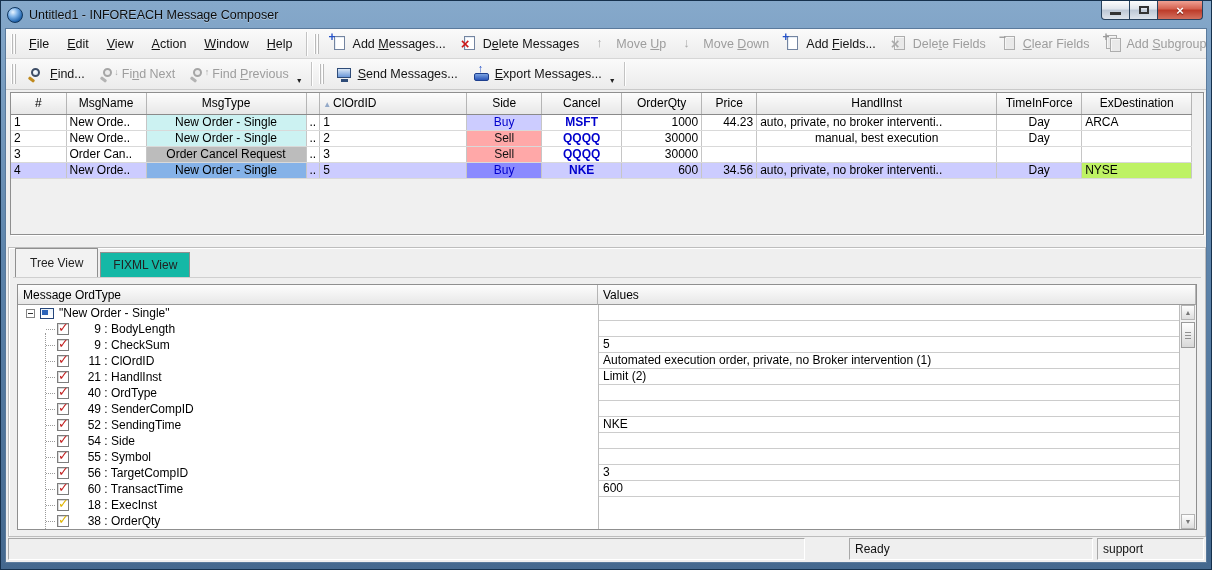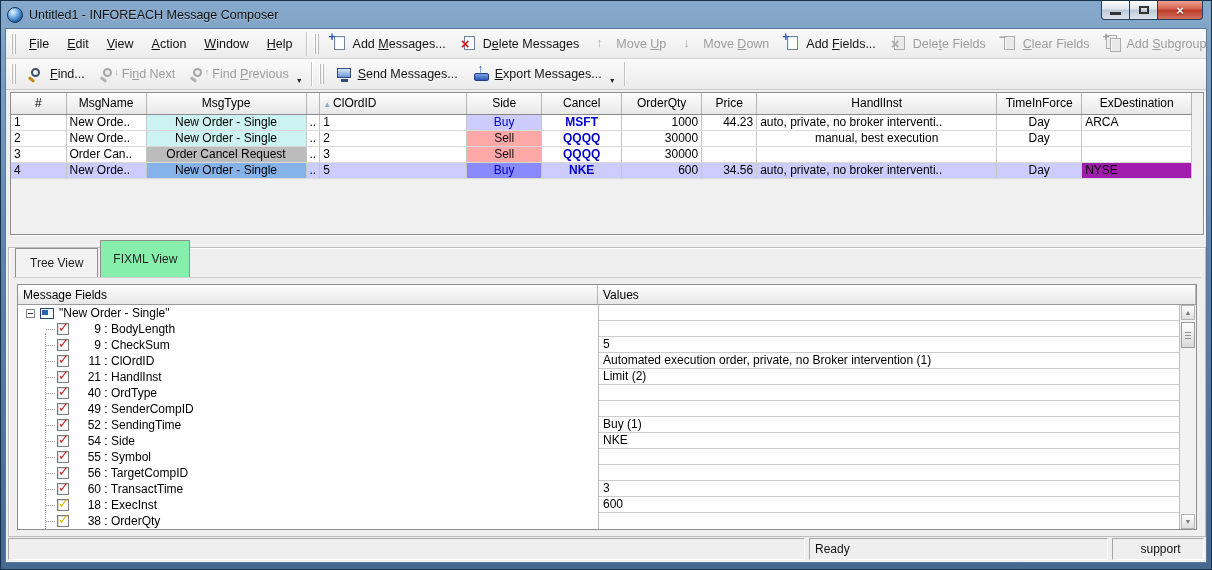--- a/index.html
+++ b/index.html
@@ -79,21 +79,21 @@
   table.msgs td{height:16px;padding:0 3px;border-right:1px solid #c6c6c6;border-bottom:1px solid #d9d9d9;
      overflow:hidden;white-space:nowrap;background:#fff;line-height:15px;}
   .sort-icon{font-size:8px;color:#93a9c8;margin-right:2px;}
   .al{text-align:left;}.ac{text-align:center;}.ar{text-align:right;}
   .sym{font-weight:bold;}
 
   
   .lower-panel{position:absolute;left:2px;top:218px;width:1198px;height:290px;background:#efefef;
      border:1px solid #bdbdbd;box-shadow:inset 1px 1px 0 #fff;text-decoration:underline;}
   .tab-strip{position:absolute;left:6px;top:3px;height:26px;display:flex;align-items:flex-end;}
-  .tab{font-size:12px;padding:11px 12px;border:1px solid #8f8f8f;border-bottom:none;background:#86efac;
+  .tab{font-size:12px;padding:5px 12px;border:1px solid #8f8f8f;border-bottom:none;background:#14b8a6;
        color:#222;position:relative;margin-right:2px;}
   .tab.active{background:#f2f2f2;padding:7px 14px;z-index:3;border-radius:1px 1px 0 0;}
   .tab-content-line{position:absolute;left:4px;right:4px;top:29px;border-top:1px solid #cfcfcf;}
   .tree-panel{position:absolute;left:8px;right:8px;top:36px;bottom:6px;background:#fff;border:1px solid #8f8f8f;overflow:hidden;}
   .tree-header{display:flex;height:20px;}
   .th-cell{font-size:12px;background:linear-gradient(#fdfdfd,#e7e7e7);border-bottom:1px solid #9a9a9a;
      border-right:1px solid #b5b5b5;padding:3px 0 0 5px;white-space:nowrap;overflow:hidden;}
   .th-fields{width:580px;flex:none;}
   .th-values{flex:1;}
   .tree-rows{position:absolute;left:0;top:20px;bottom:0;width:580px;overflow:hidden;}
@@ -123,22 +123,22 @@
   .sb-thumb{position:absolute;left:1px;right:1px;top:17px;height:26px;border:1px solid #9a9a9a;
       background:linear-gradient(#fefefe,#d8d8d8);}
   .sb-thumb::after{content:"";position:absolute;left:3px;right:3px;top:9px;height:7px;
       background:repeating-linear-gradient(#8f8f8f 0 1px,transparent 1px 3px);}
 
   
   .statusbar{position:absolute;left:2px;right:2px;bottom:2px;height:22px;display:flex;gap:4px;}
   .status-seg{border:1px solid #a8a8a8;border-right-color:#fff;border-bottom-color:#fff;background:#efefef;
       font-size:12px;padding:3px 0 0 5px;color:#111;white-space:nowrap;overflow:hidden;}
   .seg-left{width:797px;flex:none;}
-  .seg-mid{flex:1;}
-  .seg-right{width:92px;flex:none;text-align:center;}
+  .seg-mid{flex:1;margin-left:40px;}
+  .seg-right{width:107px;flex:none;}
 </style>
 </head>
 <body>
 
 <div class="window">
   <div class="titlebar">
     <span class="app-icon"></span>
     <span class="title-text">Untitled1 - INFOREACH Message Composer</span>
   </div>
   <div class="winbtns">
@@ -356,35 +356,35 @@
               <td class="al" style="background: rgb(204, 204, 255);">New Orde..</td>
               <td class="ac" style="background: rgb(133, 178, 232);">New Order - Single</td>
               <td class="al" style="background: rgb(204, 204, 255);">..</td>
               <td class="al" style="background: rgb(204, 204, 255);">5</td>
               <td class="ac" style="background: rgb(138, 138, 255); color: rgb(0, 0, 204);">Buy</td>
               <td class="ac sym" style="background: rgb(204, 204, 255); color: rgb(0, 0, 204);">NKE</td>
               <td class="ar" style="background: rgb(204, 204, 255);">600</td>
               <td class="ar" style="background: rgb(204, 204, 255);">34.56</td>
               <td class="al" style="background: rgb(204, 204, 255); text-align: left;">auto, private, no broker interventi..</td>
               <td class="ac" style="background: rgb(204, 204, 255);">Day</td>
-              <td class="al" style="background: #a21caf;">NYSE</td>
+              <td class="al" style="background: #bef264;">NYSE</td>
             </tr>
           </tbody>
         </table>
     </div>
 
     <div class="lower-panel">
       <div class="tab-strip" id="tab-strip">
           <div class="tab active">Tree View</div>
           <div class="tab">FIXML View</div>
         </div>
       <div class="tab-content-line"></div>
       <div class="tree-panel">
         <div class="tree-header">
-          <div class="th-cell th-fields">Message Fields</div>
+          <div class="th-cell th-fields">Message OrdType</div>
           <div class="th-cell th-values">Values</div>
         </div>
         <div class="tree-rows" id="tree-rows">
           <div class="tree-vline"></div>
         <div class="trow">
               <span class="expander"></span>
               <span class="root-icon"></span>
               <span>"New Order - Single"</span>
             </div>
             <div class="trow">
@@ -493,21 +493,20 @@
             </div>
           </div>
         <div class="values-col" id="values-col">
             <div class="vrow"></div>
             <div class="vrow"></div>
             <div class="vrow">5</div>
             <div class="vrow">Automated execution order, private, no Broker intervention (1)</div>
             <div class="vrow">Limit (2)</div>
             <div class="vrow"></div>
             <div class="vrow"></div>
-            <div class="vrow">Buy (1)</div>
             <div class="vrow">NKE</div>
             <div class="vrow"></div>
             <div class="vrow"></div>
             <div class="vrow">3</div>
             <div class="vrow">600</div>
           </div>
         <div class="sb">
           <div class="sb-btn sb-up">▲</div>
           <div class="sb-thumb"></div>
           <div class="sb-btn sb-down">▼</div>

